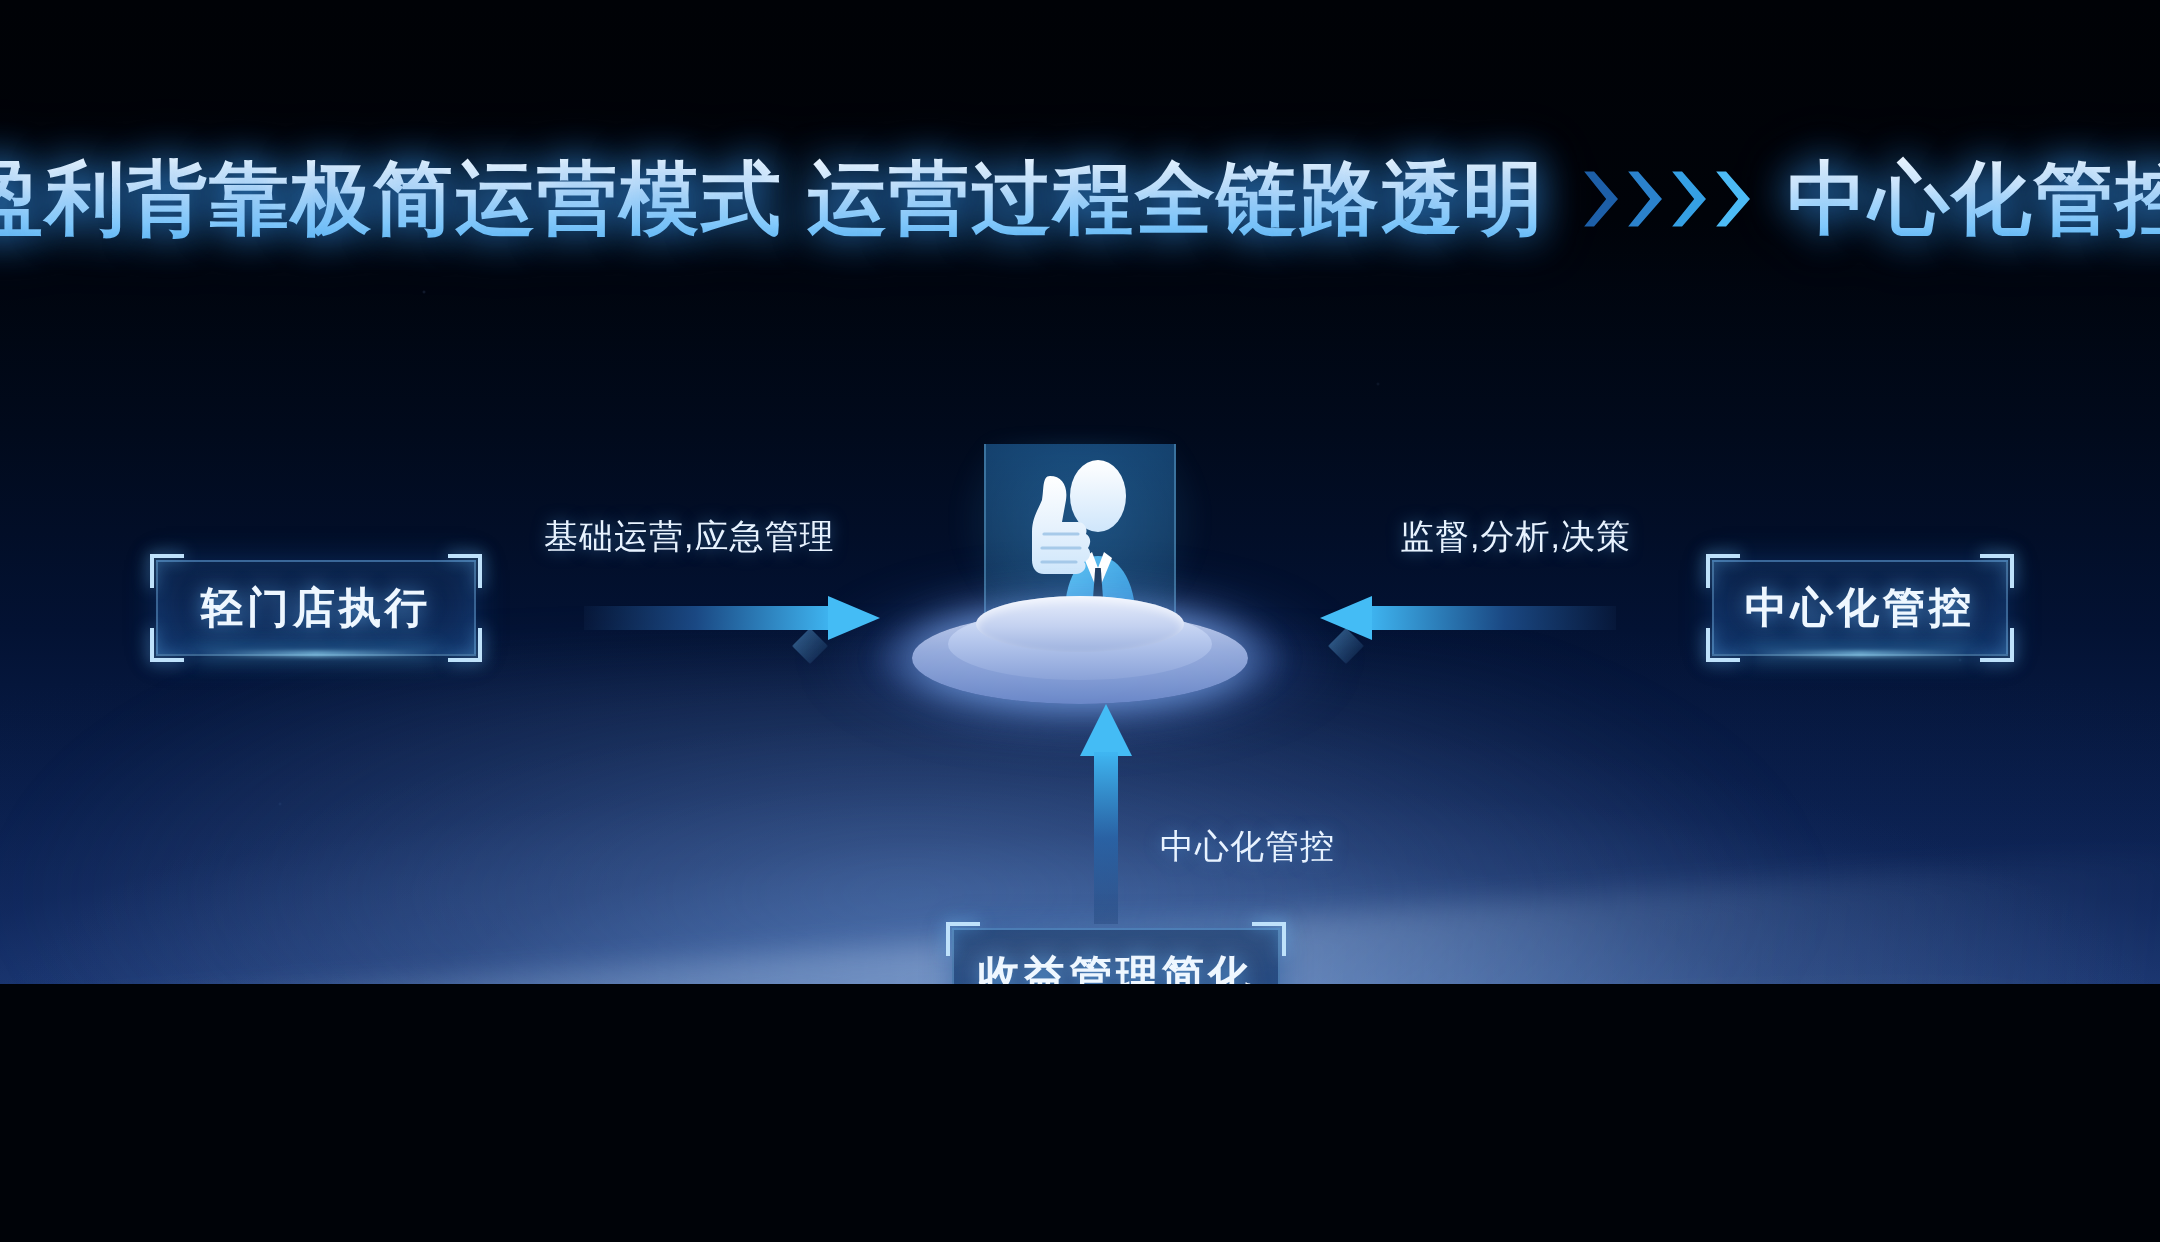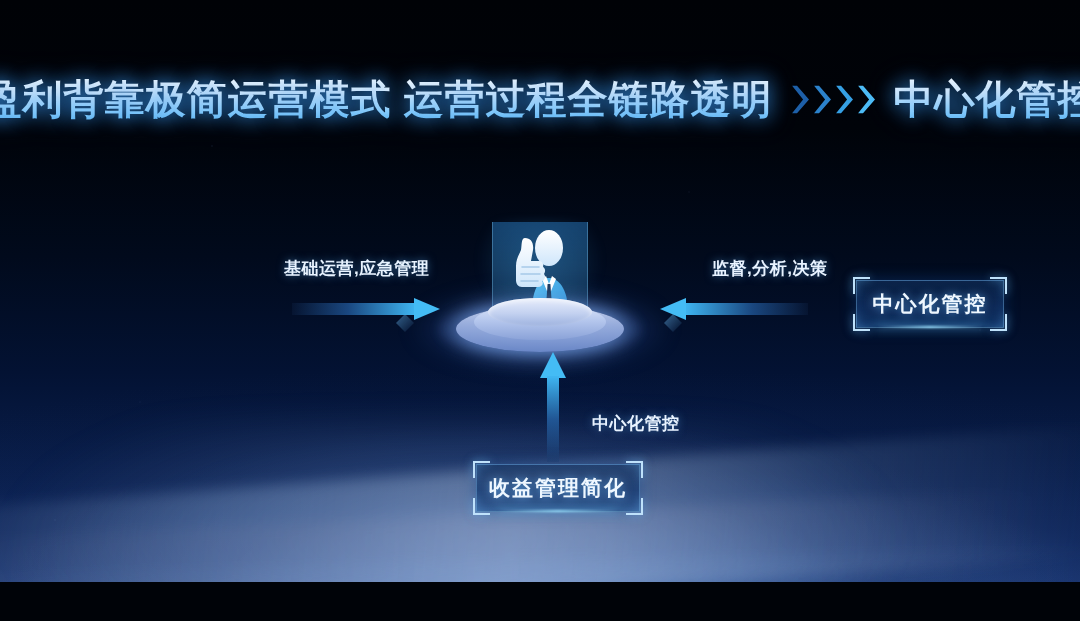--- a/index.html
+++ b/index.html
@@ -3,21 +3,21 @@
 <meta charset="utf-8">
 <title>Business Slide</title>
 <style>
   * { margin:0; padding:0; box-sizing:border-box; }
   html,body { width:1080px; height:621px; overflow:hidden; background:#000308; }
   body { font-family:"Liberation Sans","DejaVu Sans",sans-serif; }
 
   
   .stage{
     position:relative;
-    width:1080px; height:582px;
+    width:1080px; height:492px;
     overflow:hidden;
     background:
       radial-gradient(ellipse 70% 45% at 50% 105%, rgba(90,140,210,.55) 0%, rgba(40,70,130,.22) 45%, rgba(0,0,0,0) 72%),
       radial-gradient(ellipse 120% 70% at 50% 118%, rgba(120,160,215,.40) 0%, rgba(20,40,90,.10) 55%, rgba(0,0,0,0) 80%),
       linear-gradient(180deg,#000206 0%, #000309 22%, #010a1c 44%, #031233 64%, #0a1f4d 82%, #15306b 100%);
   }
 
   
   .dots{ position:absolute; inset:0; pointer-events:none; opacity:.5;
     background-image:
@@ -119,22 +119,22 @@
 
   
   #arrow-bottom{ position:absolute; left:540px; top:352px; width:26px; height:110px; }
   #arrow-bottom .shaft{ position:absolute; left:7px; width:12px; top:24px; bottom:0;
     background:linear-gradient(0deg, rgba(22,52,100,.3) 0%, rgba(40,105,175,.75) 50%, #3fb6f2 100%); }
   #arrow-bottom .head{ position:absolute; left:0; top:0; width:26px; height:26px;
     background:#44bcf5; clip-path:polygon(50% 0, 100% 100%, 0 100%);
     filter:drop-shadow(0 0 6px rgba(70,190,245,.7)); }
 
   
-  .caption{ position:absolute; color:#e8f3ff; font-size:17px; font-weight:700; letter-spacing:.5px;
-            text-shadow:0 0 8px rgba(90,170,240,.55); white-space:nowrap;margin-left:12px; }
+  .caption{ position:absolute; color:#e8f3ff; font-size:17px; font-weight:400; letter-spacing:.5px;
+            text-shadow:0 0 8px rgba(90,170,240,.55); white-space:nowrap; }
   #cap-left  { left:272px; top:257px; }
   #cap-right { left:700px; top:257px; }
   #cap-bottom{ left:580px; top:412px; }
 
   
   .holo{ position:absolute; left:440px; top:222px; width:200px; height:130px; }
   .holo-beam{
     position:absolute; left:52px; top:0; width:96px; height:92px;
     background:linear-gradient(180deg, rgba(40,120,190,.50) 0%, rgba(55,140,205,.34) 55%, rgba(70,160,215,.16) 100%);
     border-left:1px solid rgba(130,205,250,.35); border-right:1px solid rgba(130,205,250,.35);
@@ -245,20 +245,28 @@
   </div>
   <div id="arrow-bottom">
     <div class="head"></div>
     <div class="shaft"></div>
   </div>
 
   <div class="caption" id="cap-left">基础运营,应急管理</div>
   <div class="caption" id="cap-right">监督,分析,决策</div>
   <div class="caption" id="cap-bottom">中心化管控</div>
 
+  <div class="node" id="node-left">
+    <span class="cn tl"></span>
+    <span class="cn tr"></span>
+    <span class="cn bl"></span>
+    <span class="cn br"></span>
+    <span class="underglow"></span>
+    <span class="lbl">轻门店执行</span>
+  </div>
 
   <div class="node" id="node-bottom">
     <span class="cn tl"></span>
     <span class="cn tr"></span>
     <span class="cn bl"></span>
     <span class="cn br"></span>
     <span class="underglow"></span>
     <span class="lbl">收益管理简化</span>
   </div>
 

